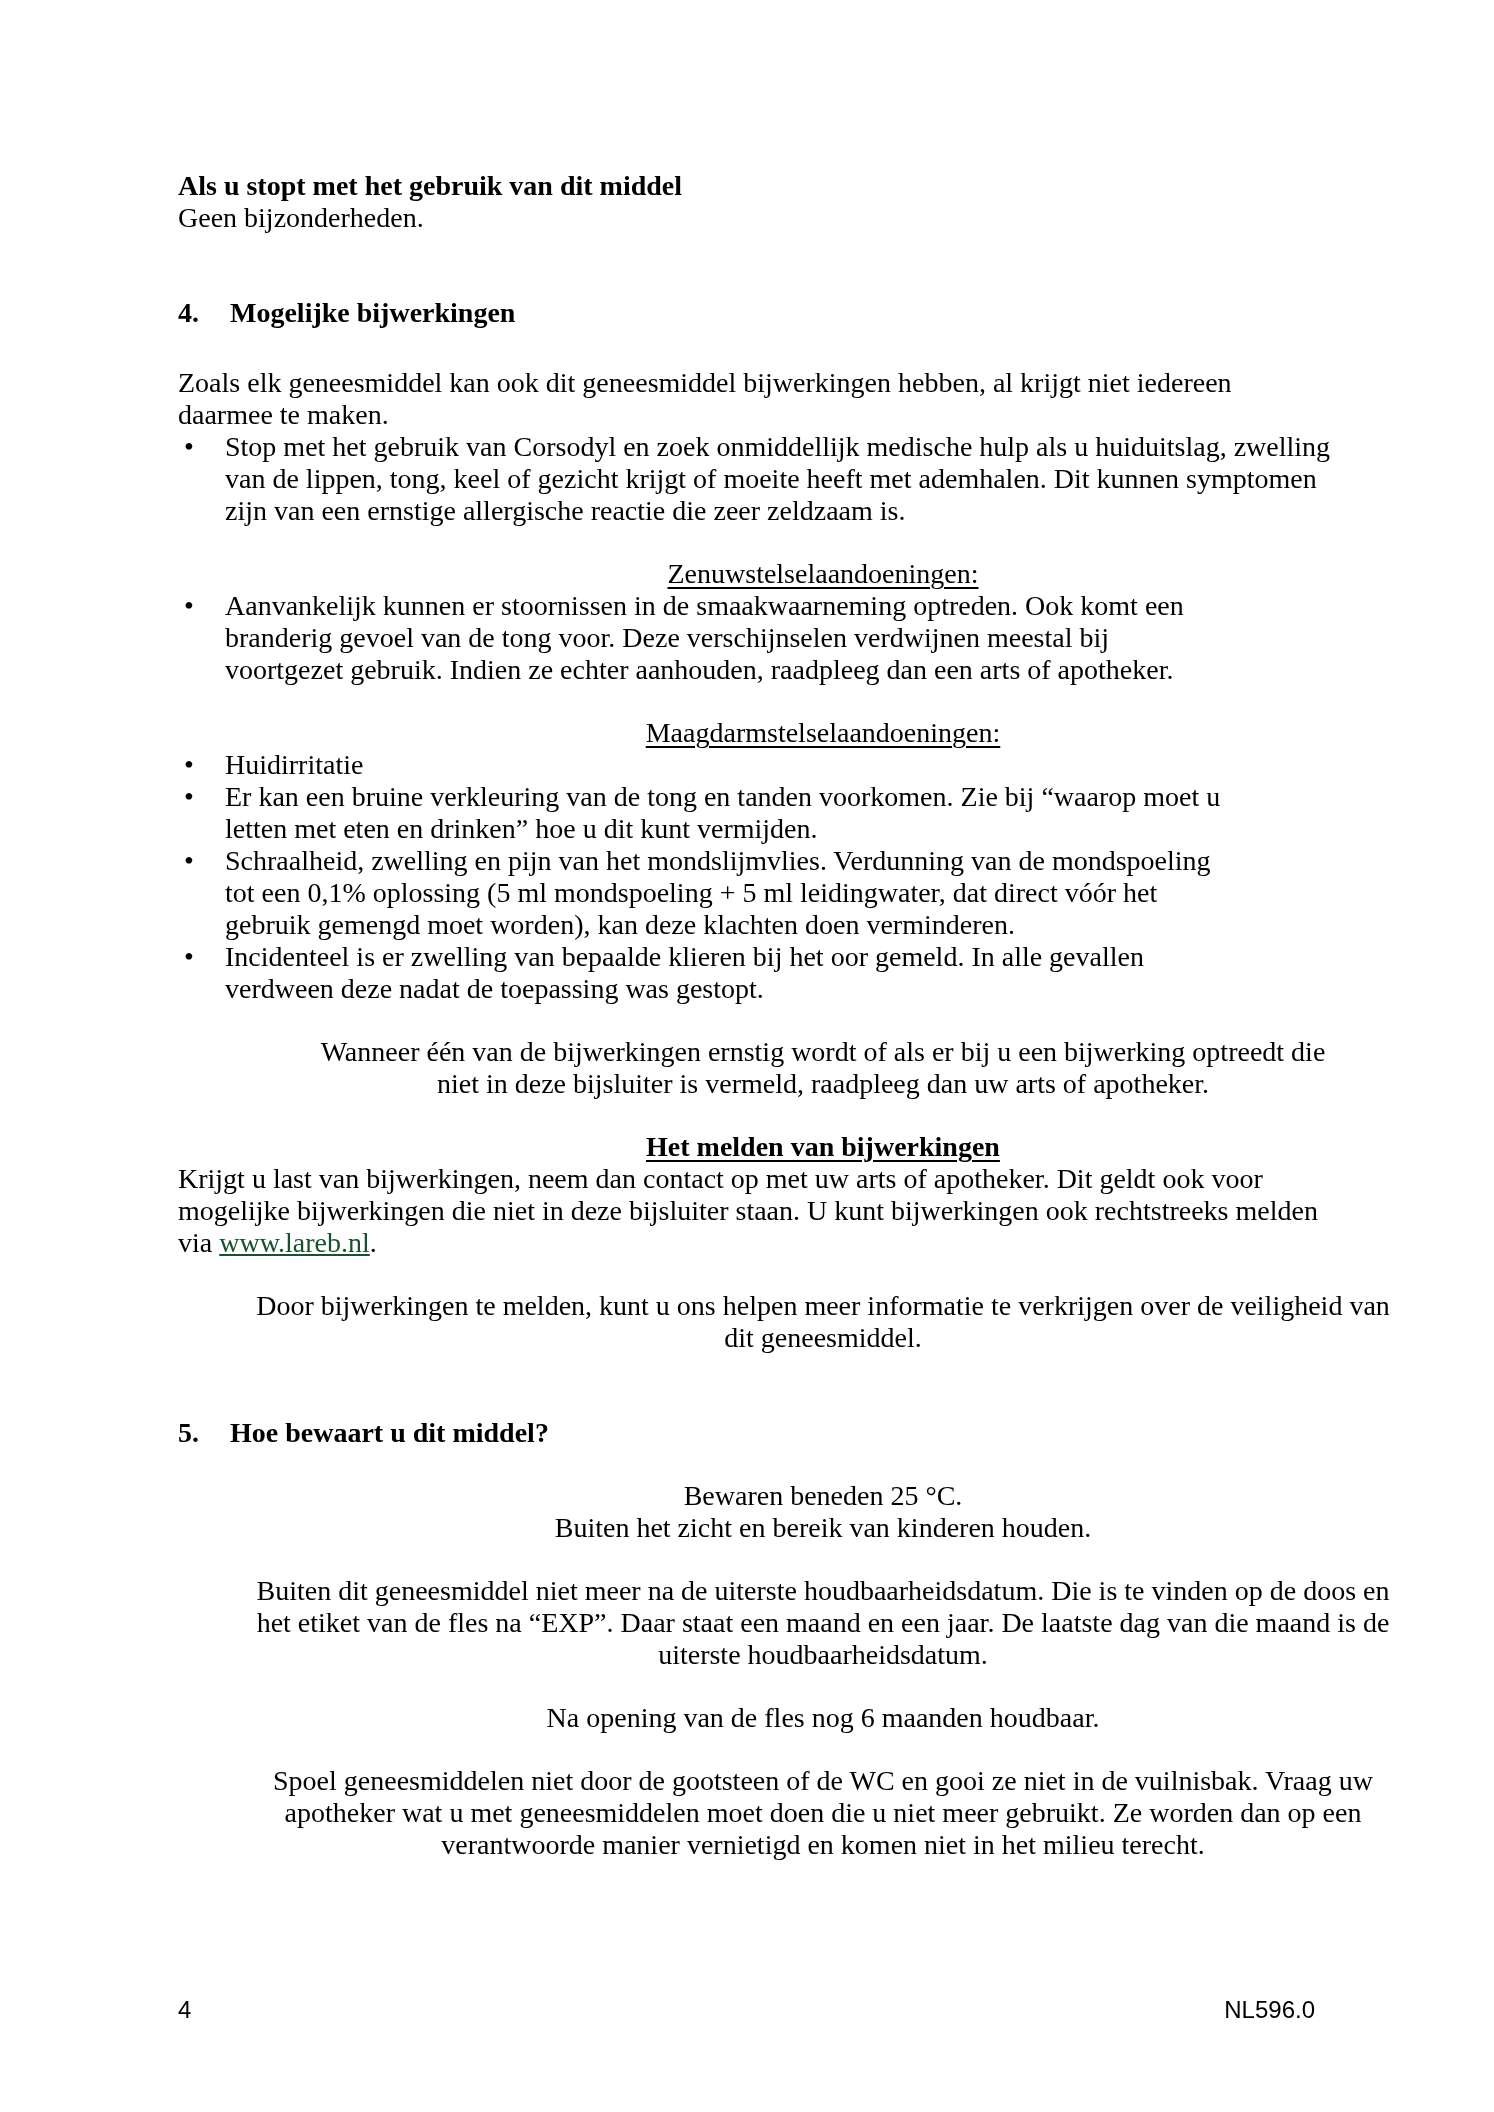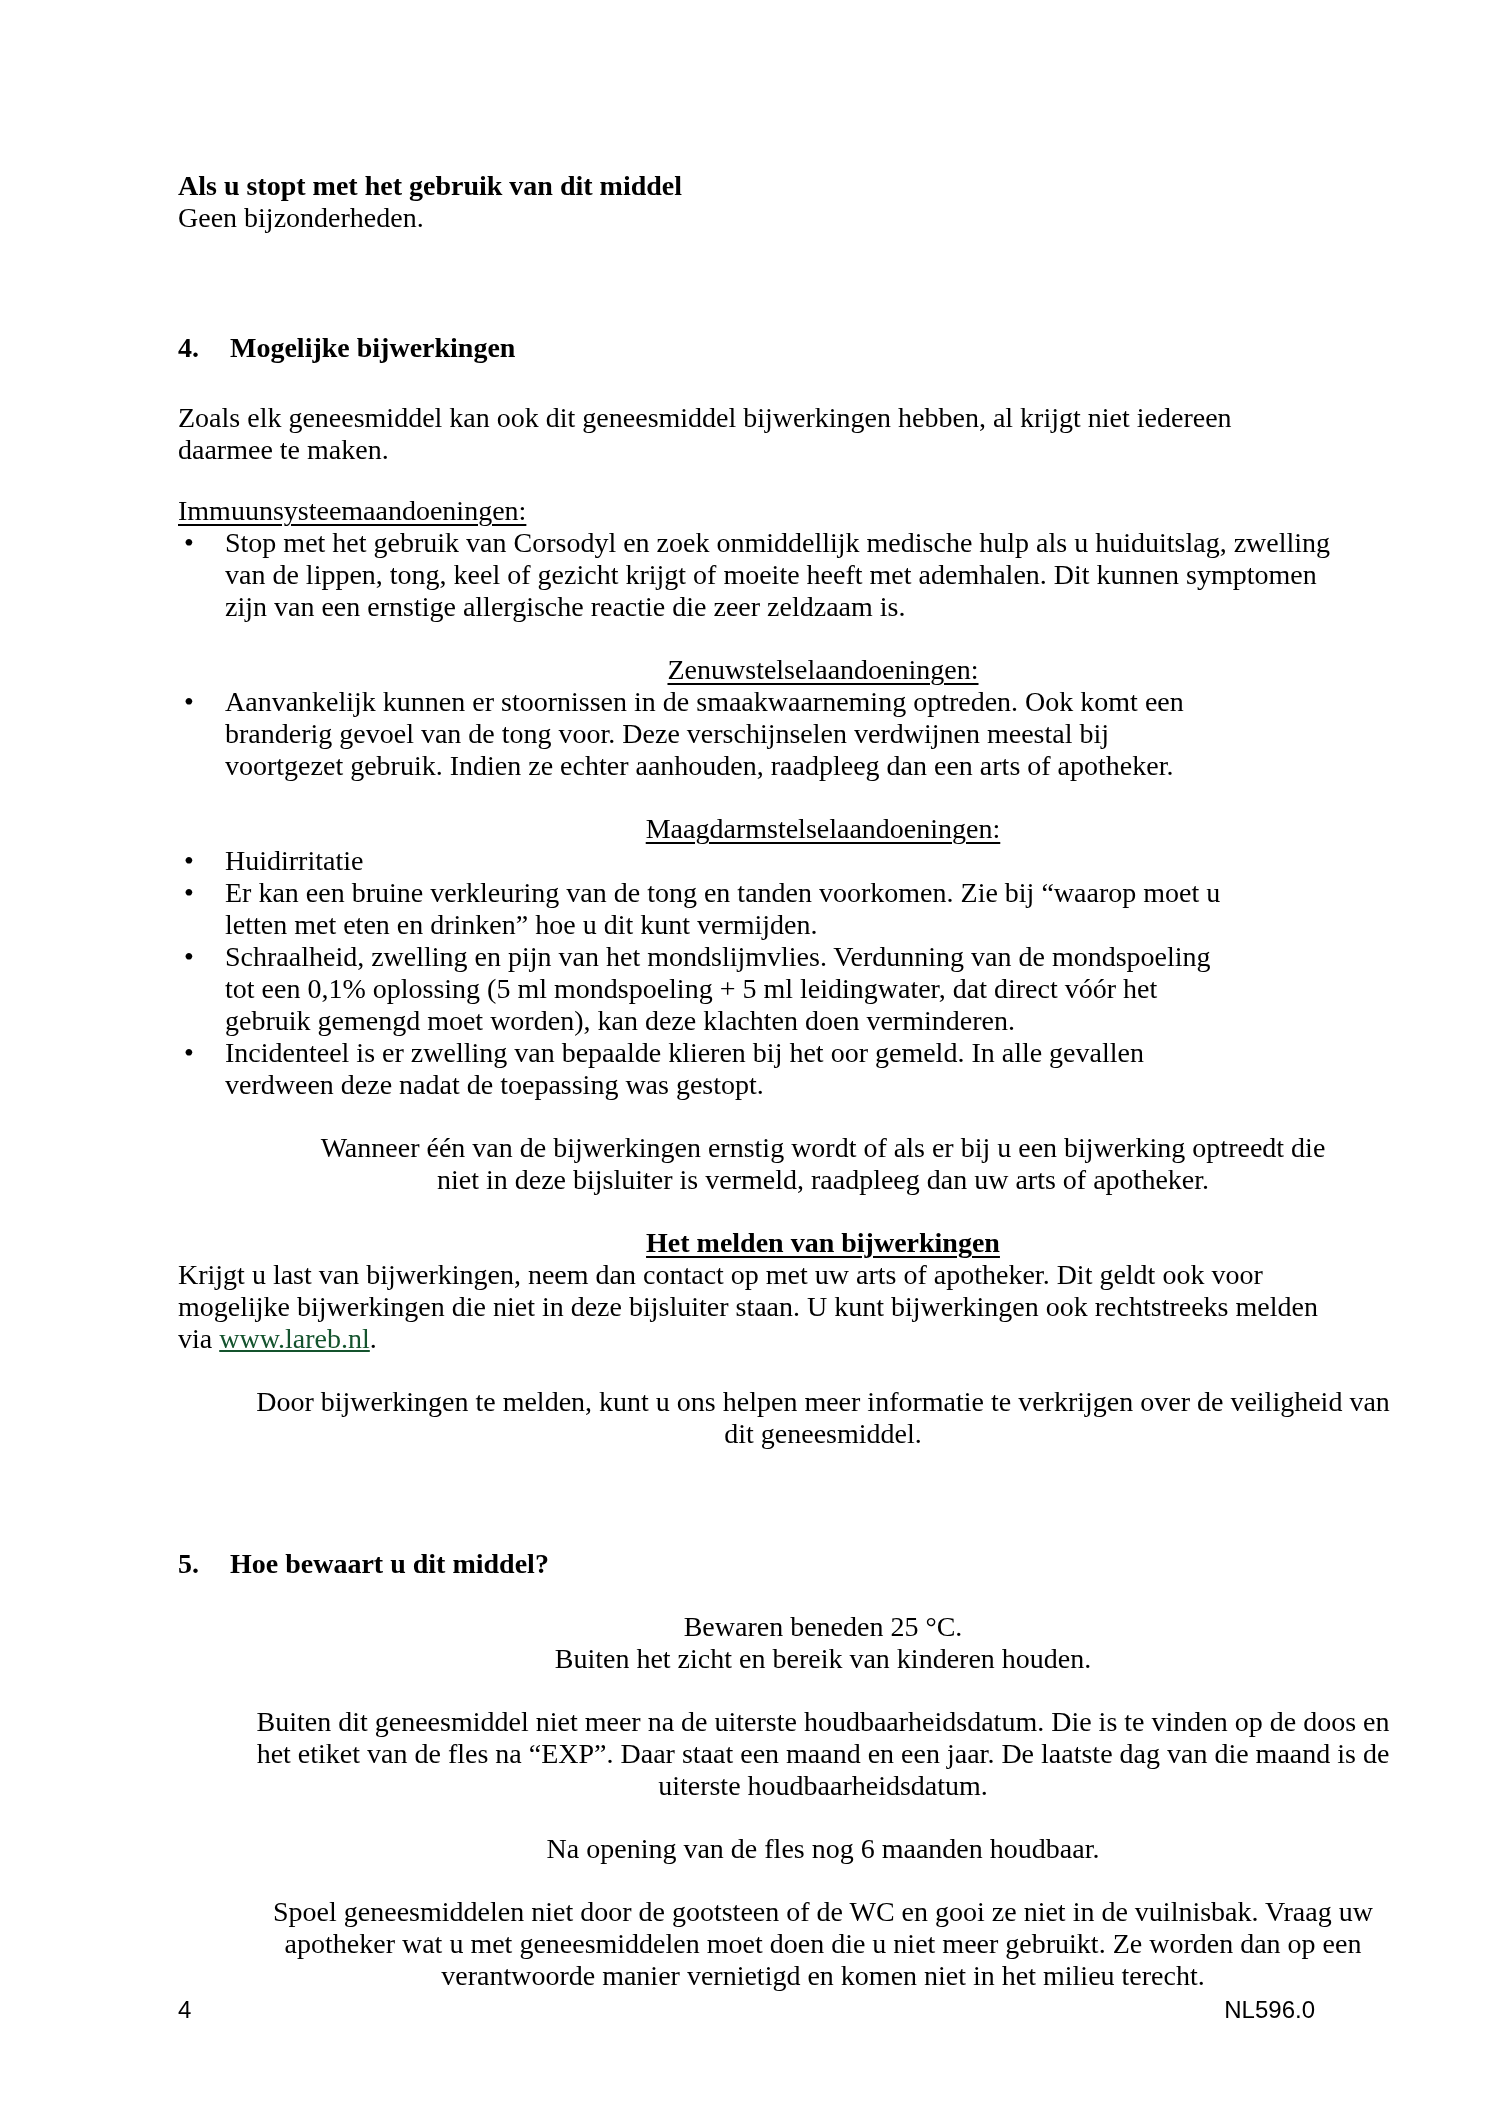--- a/index.html
+++ b/index.html
@@ -21,21 +21,21 @@
     left: 178px;
     top: 170px;
     width: 1290px;
     font-size: 28px;
     line-height: 32px;
   }
   .b { margin: 0; }
   .mt1  { margin-top: 31px; text-align: center; }   
   .mt1b { margin-top: 38px; }   
   .mt1c { margin-top: 29px; }   
-  .mt2  { margin-top: 98px; }   
+  .mt2  { margin-top: 63px; }   
   .pre { white-space: pre-line; }
   .bold { font-weight: bold; }
   .uline {
     text-decoration: underline;
     text-decoration-thickness: 2px;
     text-underline-offset: 4px;
   }
   .section-head { font-weight: bold; }
   .section-head .num {
     display: inline-block;
@@ -86,21 +86,20 @@
     <div class="b bold">Als u stopt met het gebruik van dit middel</div>
     <div class="b">Geen bijzonderheden.</div>
 
     <div class="b mt2 section-head">
       <span class="num">4.</span><span>Mogelijke bijwerkingen</span>
     </div>
 
     <div class="b mt1b pre">Zoals elk geneesmiddel kan ook dit geneesmiddel bijwerkingen hebben, al krijgt niet iedereen
 daarmee te maken.</div>
 
-    <div class="b mt1c uline">Immuunsysteemaandoeningen:</div>
     <ul class="bullets">
       <li>
         <span class="bullet-marker">•</span>
         <span class="bullet-text">Stop met het gebruik van Corsodyl en zoek onmiddellijk medische hulp als u huiduitslag, zwelling
 van de lippen, tong, keel of gezicht krijgt of moeite heeft met ademhalen. Dit kunnen symptomen
 zijn van een ernstige allergische reactie die zeer zeldzaam is.</span>
       </li>
     </ul>
 
     <div class="b mt1 uline">Zenuwstelselaandoeningen:</div>

